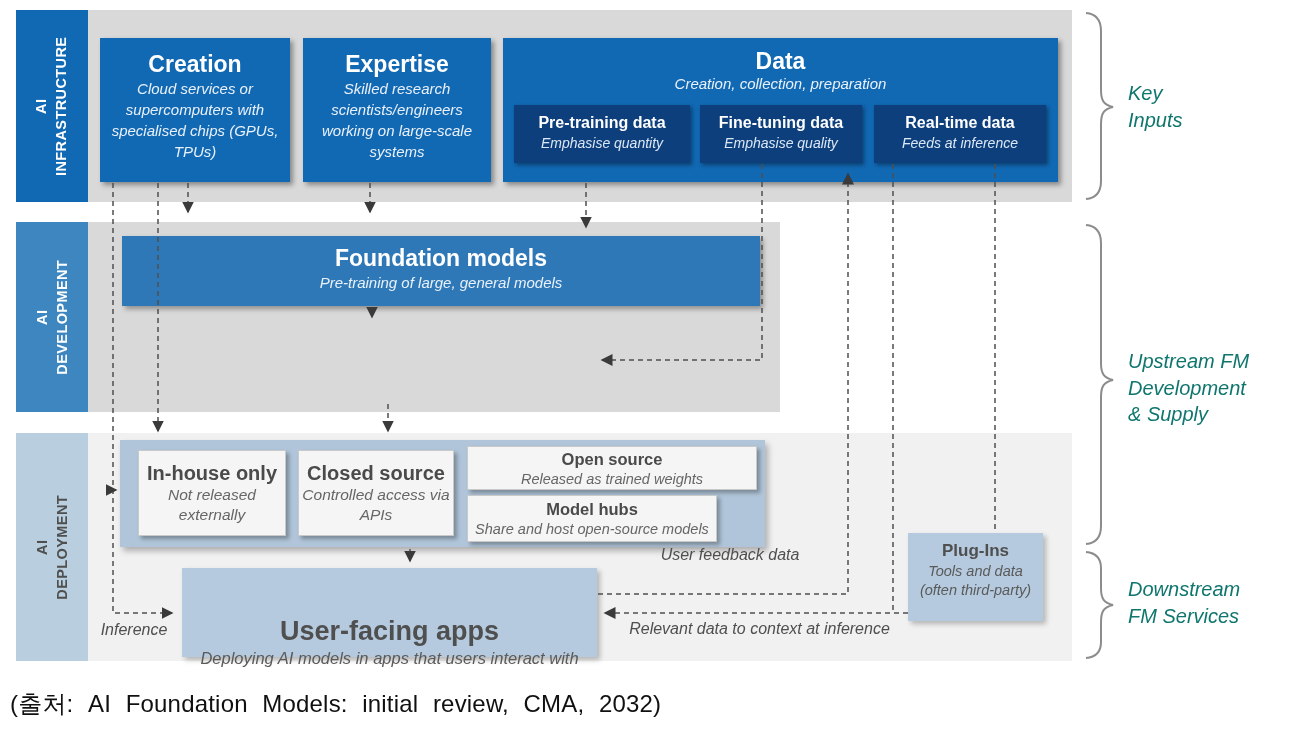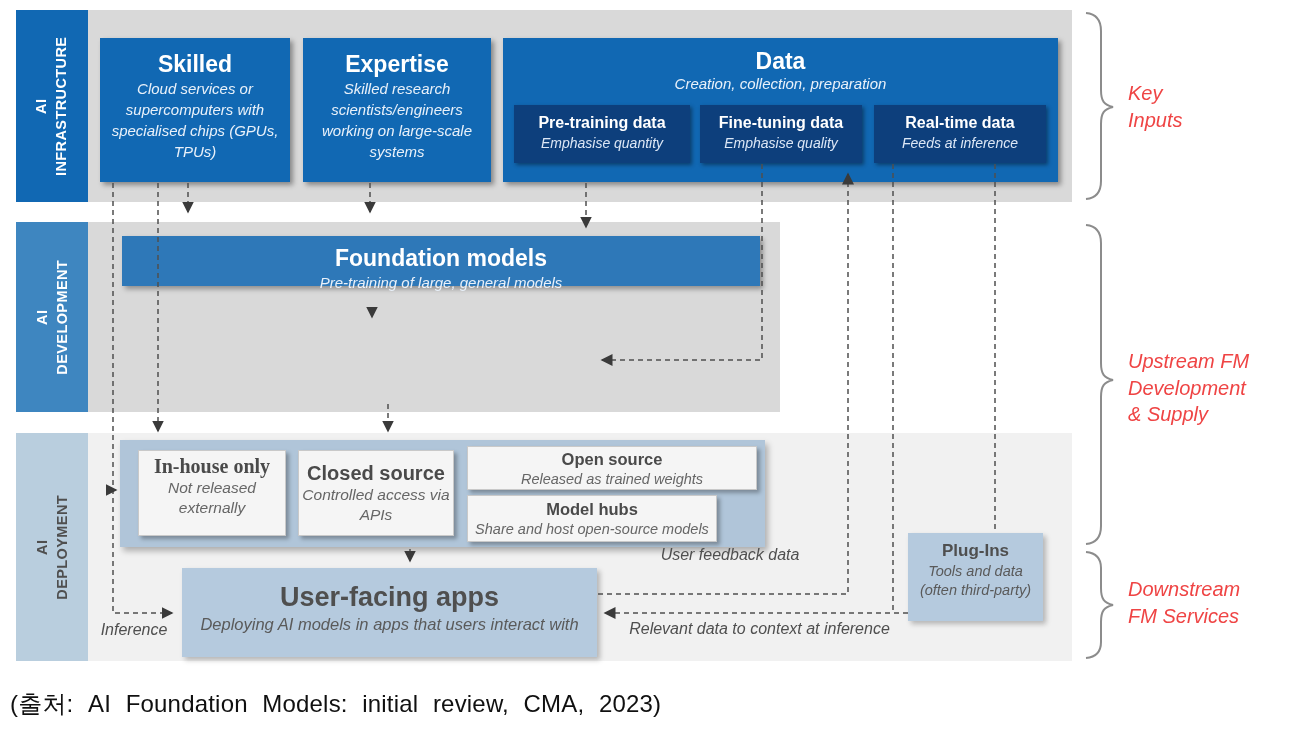--- a/index.html
+++ b/index.html
@@ -34,21 +34,21 @@
   .lightbox{background:#b5cade;text-align:center;color:#4d4d4d;
             box-shadow:3px 3px 5px rgba(0,0,0,.25);}
   .lightbox .t{font-weight:bold;color:#4f4f4f;}
   .lightbox .d{font-style:italic;color:#5a5a5a;}
   .apps .t{font-size:27px;line-height:1.15;}
   .apps .d{font-size:16.5px;padding-top:2px;}
   .plug .t{font-size:17px;padding-top:8px;}
   .plug .d{font-size:14.5px;line-height:1.32;padding:1px 8px 0;}
   
   .conn-label{font-style:italic;font-size:16px;color:#4f4f4f;text-align:center;z-index:6;}
-  .brace-label{font-style:italic;font-size:20px;color:#ef4444;white-space:pre-line;
+  .brace-label{font-style:italic;font-size:20px;color:#0f766e;white-space:pre-line;
                line-height:1.33;z-index:6;}
   .caption{font-size:24px;color:#101010;word-spacing:.32em;letter-spacing:.2px;}
   
   svg.overlay{position:absolute;left:0;top:0;z-index:5;pointer-events:none;}
   .dash{stroke:#4f4f4f;stroke-width:1.5;fill:none;stroke-dasharray:5 4;}
   .brace{stroke:#8c8c8c;stroke-width:2;fill:none;}
 </style>
 </head>
 <body>
 
@@ -65,21 +65,21 @@
   <div class="abs sidebar" style="left:16px;top:222px;width:72px;height:190px;background:#3e86c0;">
     <span class="rot side-dark">AI
 DEVELOPMENT</span>
   </div>
   <div class="abs sidebar" style="left:16px;top:433px;width:72px;height:228px;background:#b9cede;">
     <span class="rot side-light">AI
 DEPLOYMENT</span>
   </div>
 
   <div class="abs bluebox" style="left:100px;top:38px;width:190px;height:144px;">
-    <div class="t" style="padding-top:13px;">Skilled</div>
+    <div class="t" style="padding-top:13px;">Creation</div>
     <div class="d">Cloud services or supercomputers with specialised chips (GPUs, TPUs)</div>
   </div>
   <div class="abs bluebox" style="left:303px;top:38px;width:188px;height:144px;">
     <div class="t" style="padding-top:13px;">Expertise</div>
     <div class="d">Skilled research scientists/engineers working on large-scale systems</div>
   </div>
   <div class="abs bluebox" style="left:503px;top:38px;width:555px;height:144px;">
     <div class="t" style="padding-top:10px;">Data</div>
     <div class="d" style="padding-top:0;">Creation, collection, preparation</div>
     <div class="abs navybox" style="left:11px;top:67px;width:176px;height:58px;">
@@ -89,67 +89,67 @@
     <div class="abs navybox" style="left:371px;top:67px;width:172px;height:58px;">
       <div class="t">Real-time data</div>
       <div class="d">Feeds at inference</div>
     </div>
     <div class="abs navybox" style="left:197px;top:67px;width:162px;height:58px;">
       <div class="t">Fine-tuning data</div>
       <div class="d">Emphasise quality</div>
     </div>
   </div>
 
-  <div class="abs midbox" style="left:122px;top:236px;width:638px;height:50px;">
+  <div class="abs midbox" style="left:122px;top:236px;width:638px;height:70px;">
     <div class="t" style="padding-top:9px;">Foundation models</div>
     <div class="d">Pre-training of large, general models</div>
   </div>
 
   <div class="abs strip" style="left:120px;top:440px;width:645px;height:107px;">
     <div class="abs card" style="left:18px;top:10px;width:148px;height:86px;">
-      <div class="t" style="padding-top:3px;font-family:Liberation Serif, serif;">In-house only</div>
+      <div class="t" style="padding-top:10px;">In-house only</div>
       <div class="d">Not released externally</div>
     </div>
     <div class="abs card" style="left:178px;top:10px;width:156px;height:86px;">
       <div class="t" style="padding-top:10px;">Closed source</div>
       <div class="d">Controlled access via APIs</div>
     </div>
     <div class="abs card smallcard" style="left:347px;top:6px;width:290px;height:44px;">
       <div class="t" style="padding-top:3px;">Open source</div>
       <div class="d">Released as trained weights</div>
     </div>
     <div class="abs card smallcard" style="left:347px;top:55px;width:250px;height:47px;">
       <div class="t" style="padding-top:4px;">Model hubs</div>
       <div class="d">Share and host open-source models</div>
     </div>
   </div>
 
   <div class="abs lightbox apps" style="left:182px;top:568px;width:415px;height:89px;">
-    <div class="t" style="padding-top:14px;">User-facing apps</div>
+    <div class="t" style="padding-top:24px;margin-top:24px;">User-facing apps</div>
     <div class="d">Deploying AI models in apps that users interact with</div>
   </div>
 
   <div class="abs lightbox plug" style="left:908px;top:533px;width:135px;height:88px;">
     <div class="t">Plug-Ins</div>
     <div class="d">Tools and data (often third-party)</div>
   </div>
 
   <div class="abs conn-label" style="left:88px;top:621px;width:92px;">Inference</div>
   <div class="abs conn-label" style="left:615px;top:546px;width:230px;font-style:italic;">User feedback data</div>
   <div class="abs conn-label" style="left:612px;top:620px;width:295px;">Relevant data to context at inference</div>
 
   <div class="abs brace-label" style="left:1128px;top:80px;">Key
 Inputs</div>
   <div class="abs brace-label" style="left:1128px;top:348px;">Upstream FM
 Development
 &amp; Supply</div>
   <div class="abs brace-label" style="left:1128px;top:576px;">Downstream
 FM Services</div>
 
-  <div class="abs caption" style="left:10px;top:688px;width:900px;">(출처: AI Foundation Models: initial review, CMA, 2023)</div>
+  <div class="abs caption" style="left:10px;top:688px;width:900px;">(출처: AI Foundation Models: initial review, CMA, 2032)</div>
 
   <svg class="overlay" width="1304" height="732" viewBox="0 0 1304 732">
     <defs>
       <marker id="arr" markerWidth="9" markerHeight="9" refX="7" refY="4" orient="auto">
         <path d="M0,0 L8,4 L0,8 Z" fill="#3a3a3a"></path>
       </marker>
     </defs>
 
     <path class="dash" d="M113,183 L113,613 L172,613" marker-end="url(#arr)"></path>
     <path class="dash" d="M113,490 L116,490" marker-end="url(#arr)"></path>

